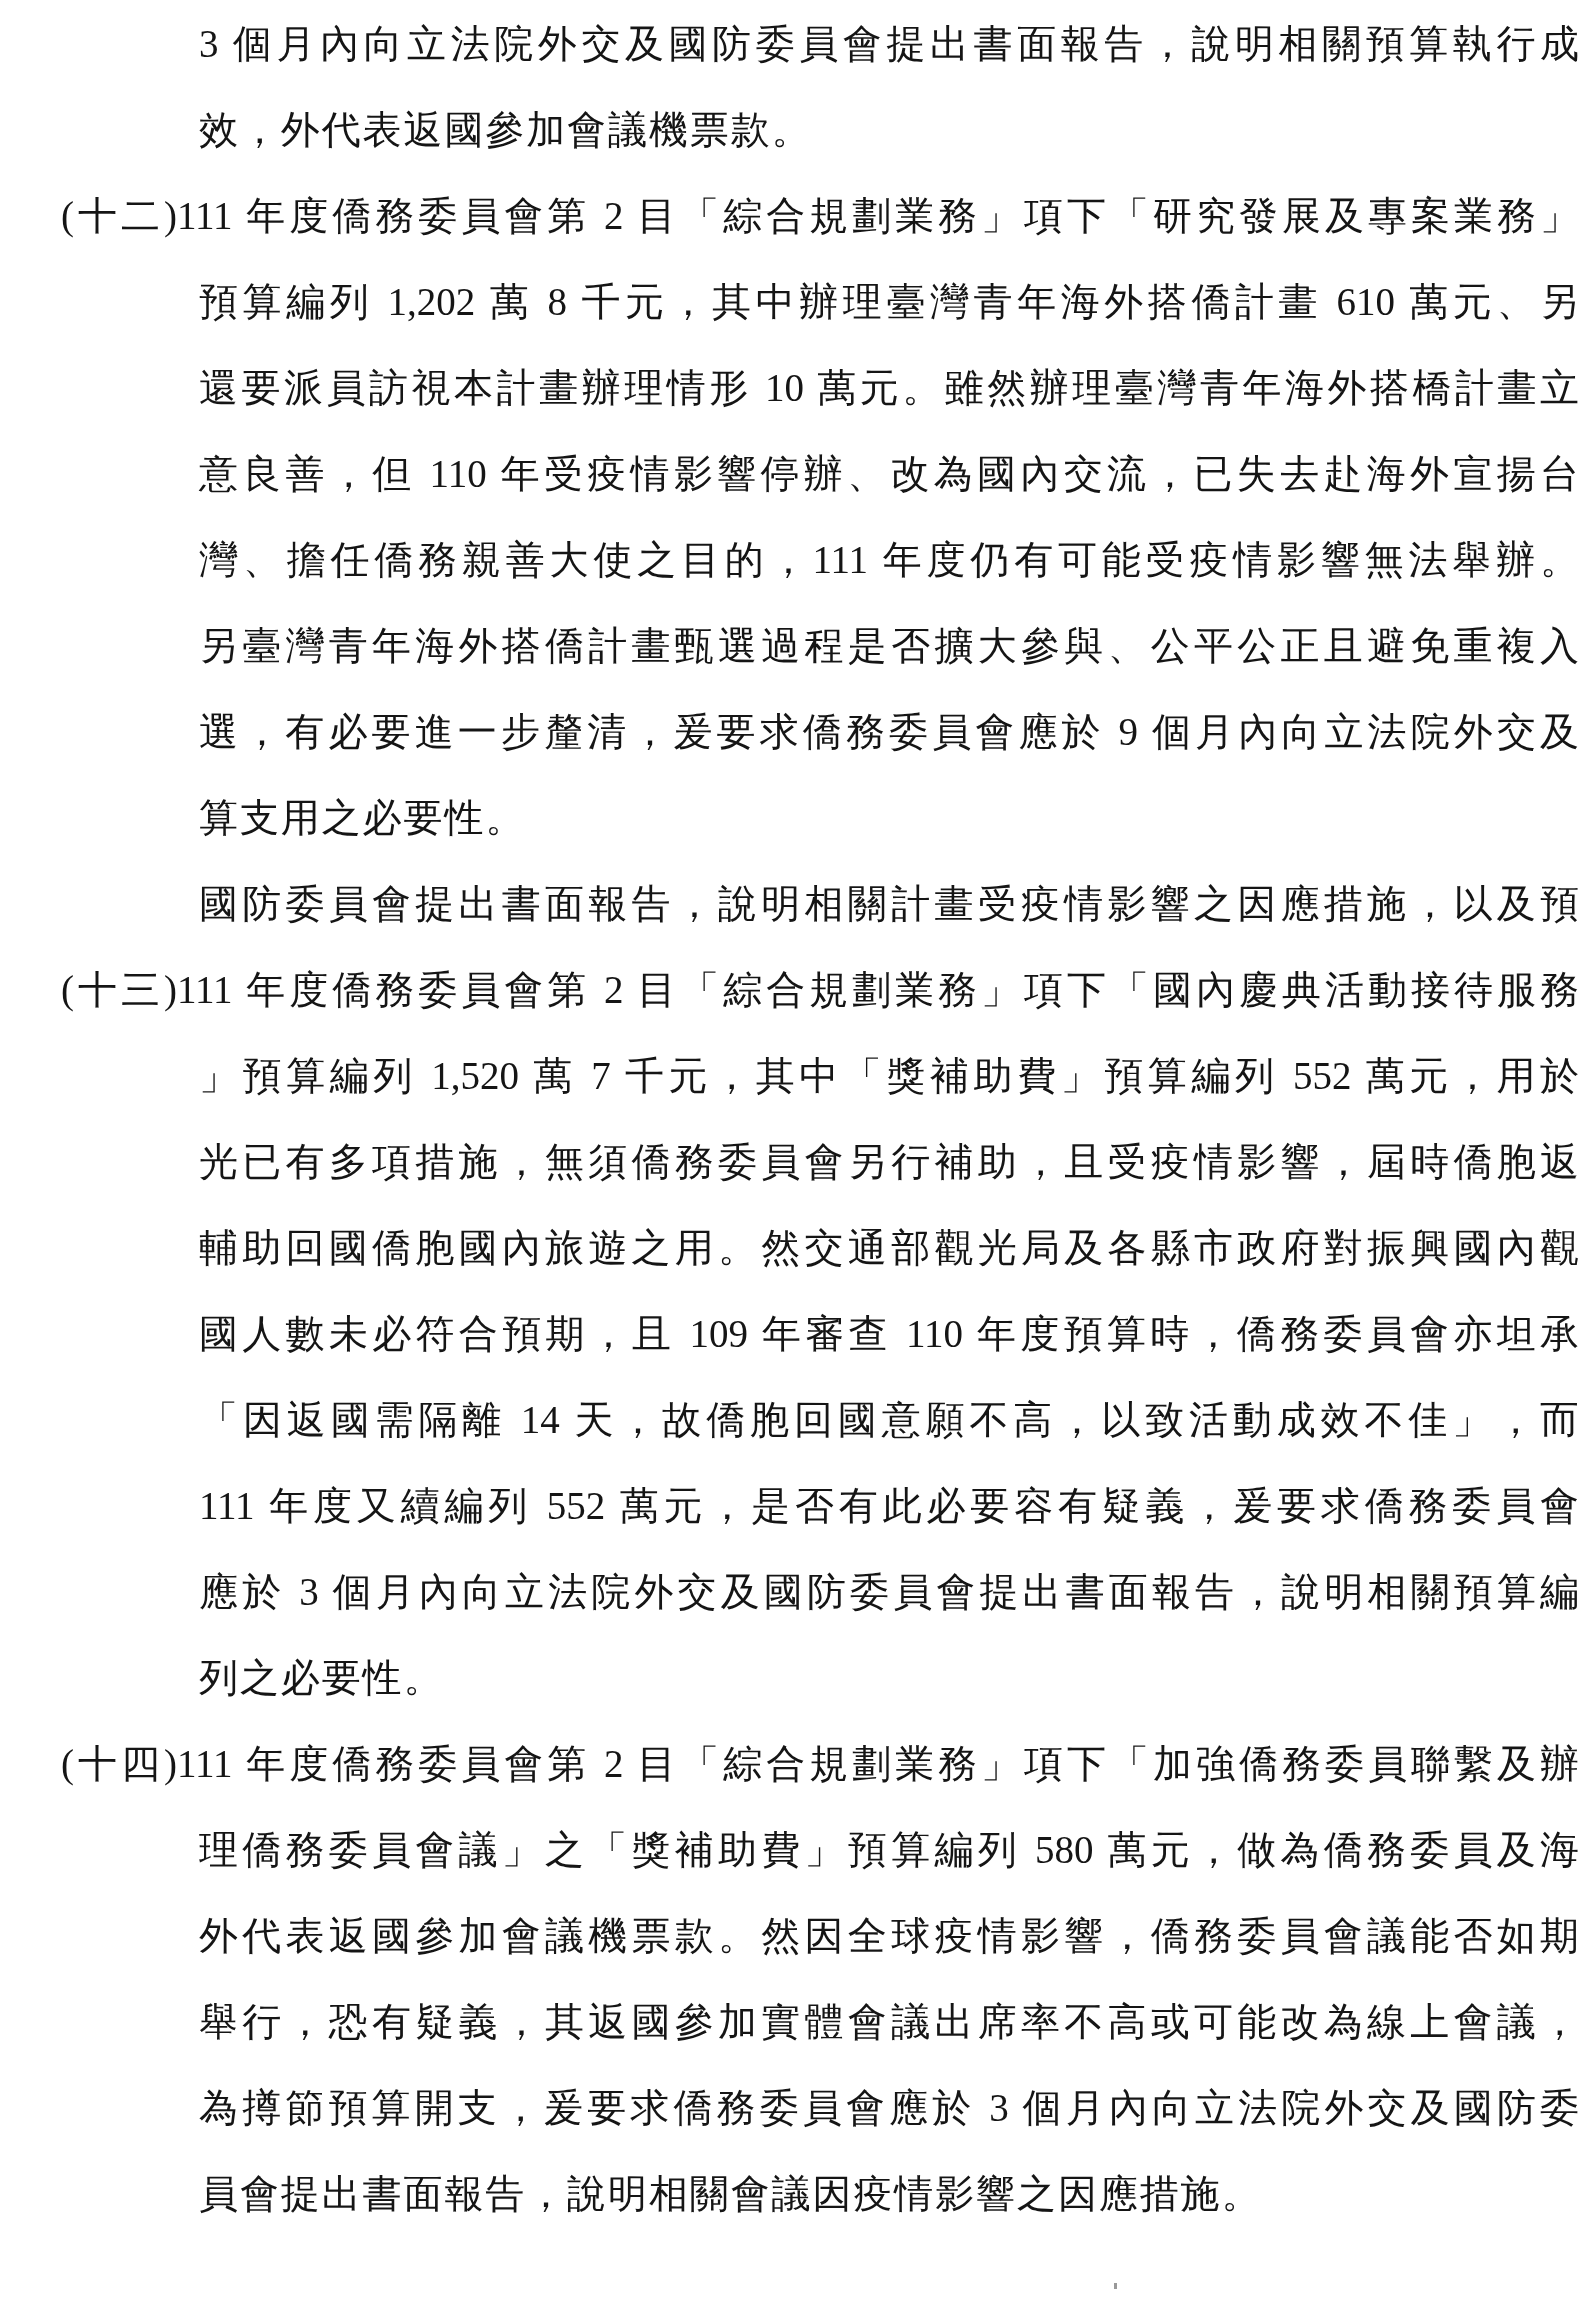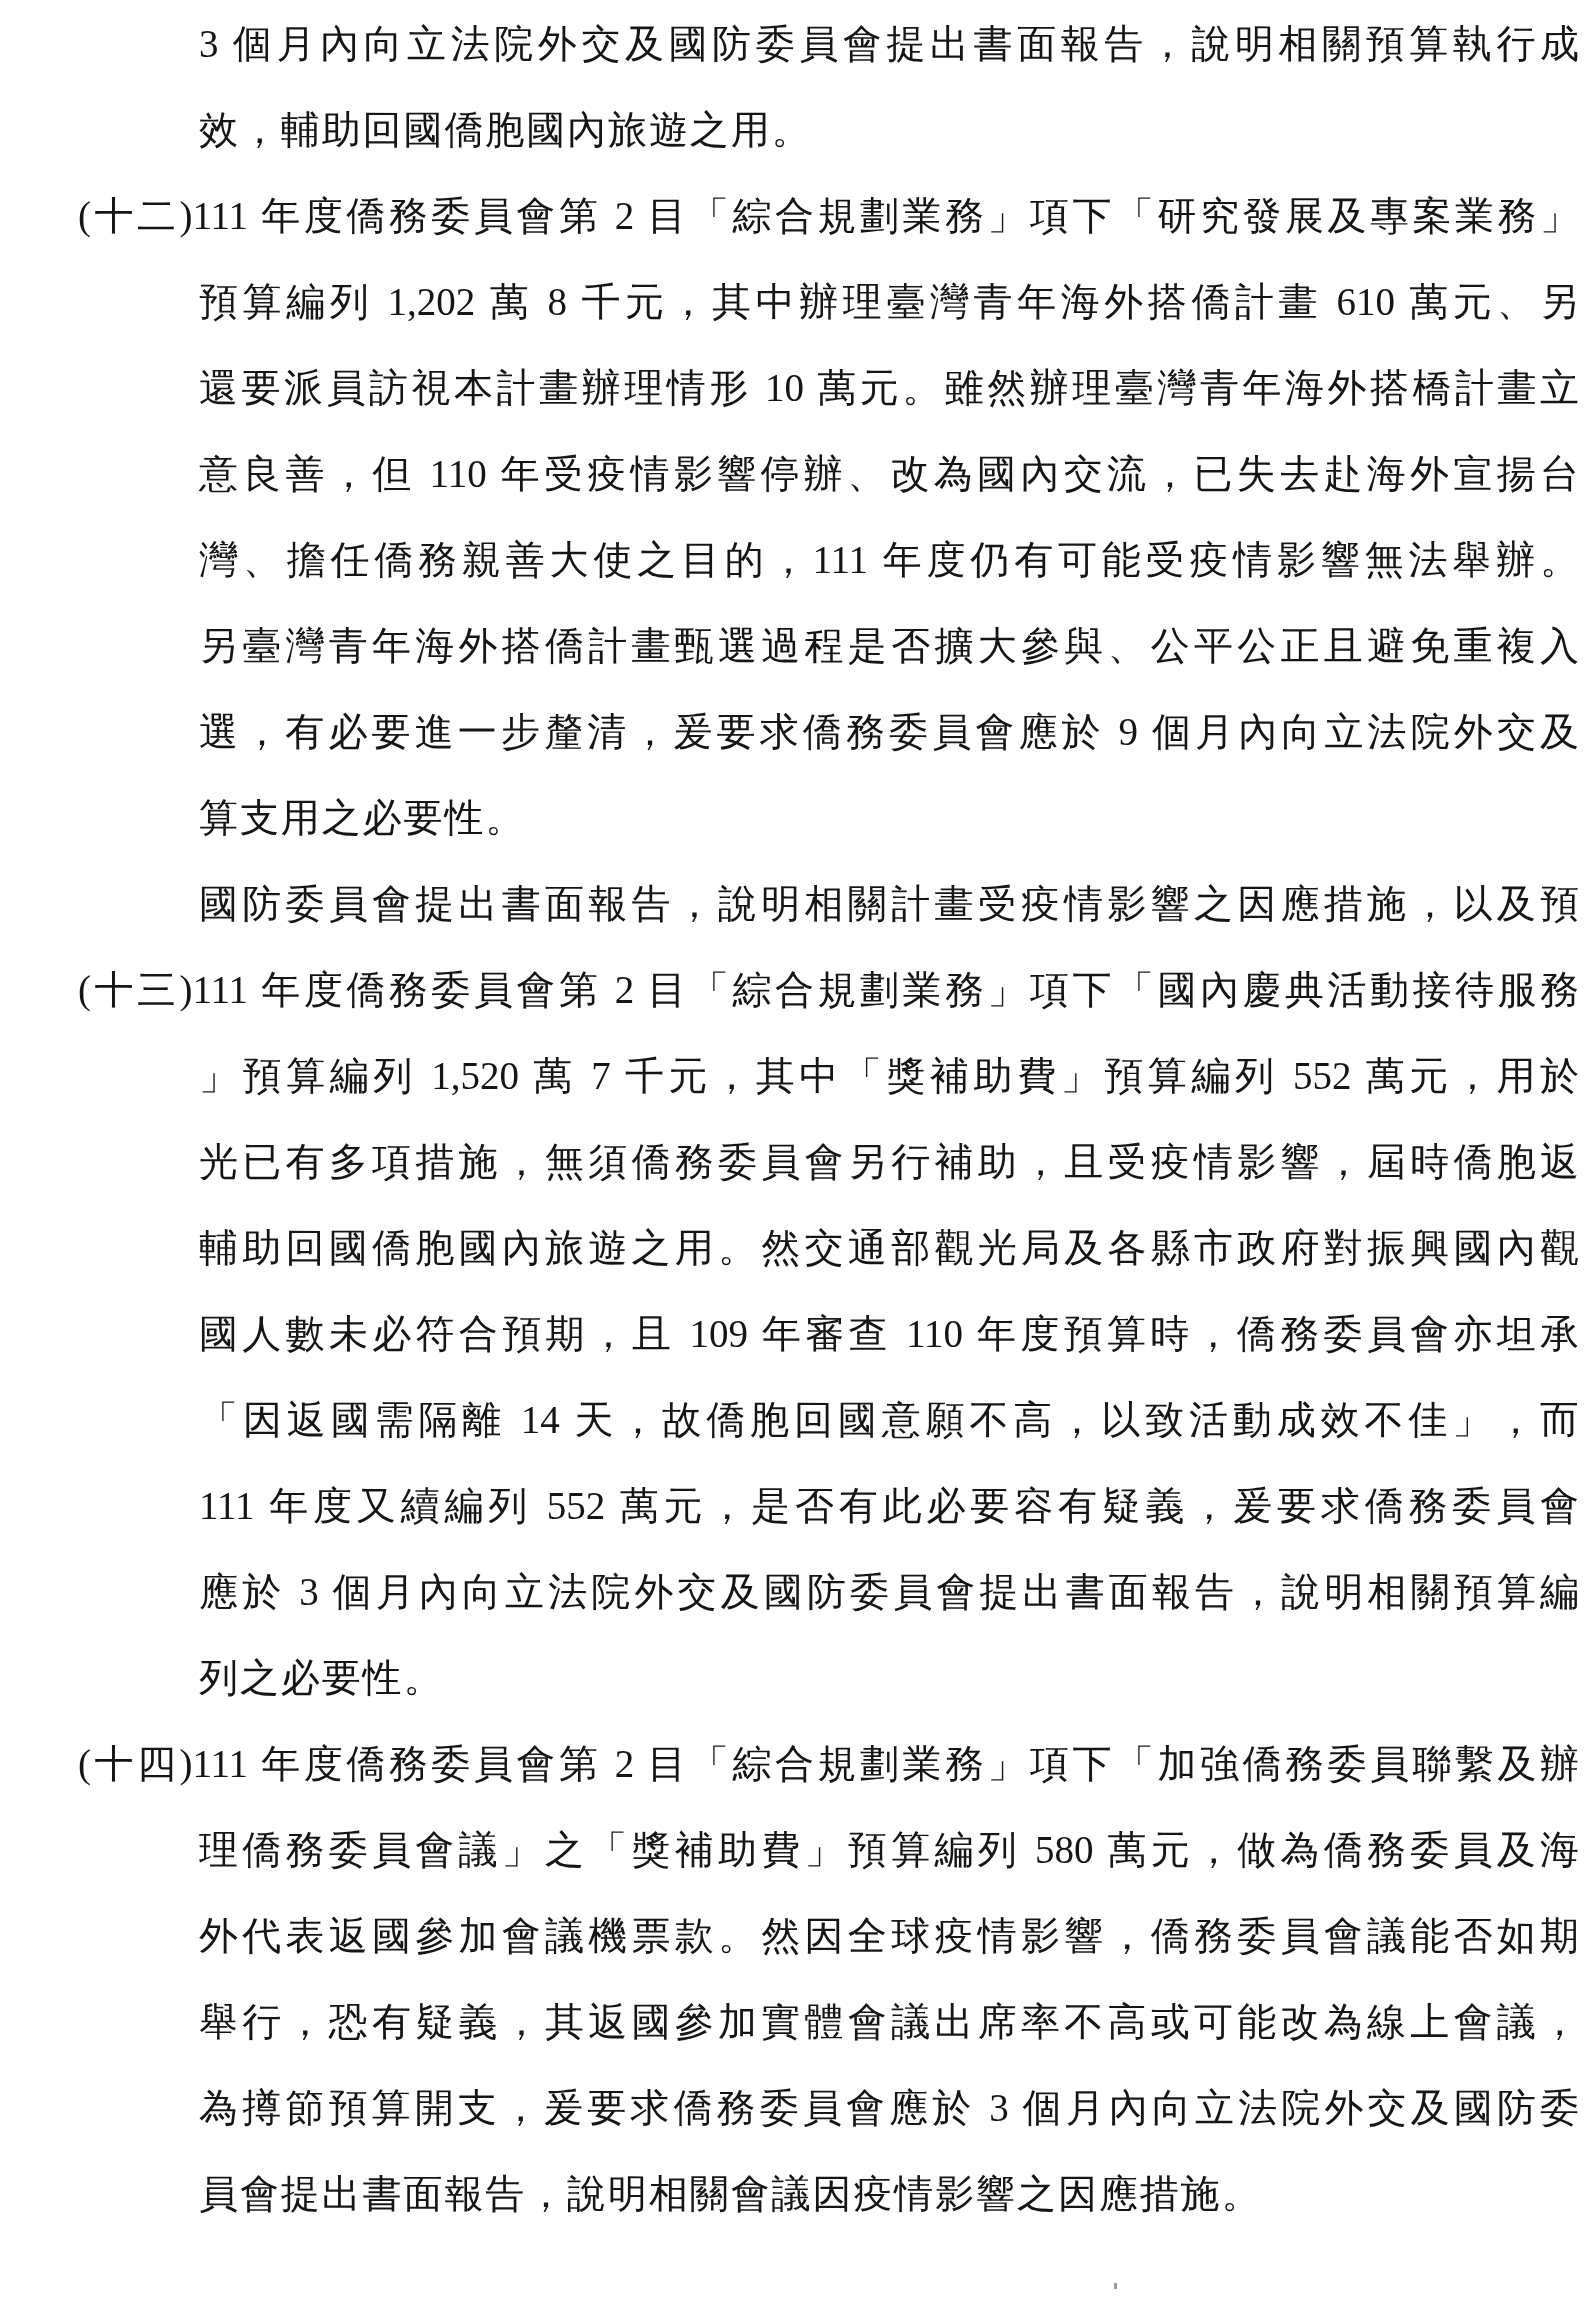--- a/index.html
+++ b/index.html
@@ -26,21 +26,21 @@
   .line {
     height: 86px;
     line-height: 86px;
     font-size: 39px;
     white-space: nowrap;
     color: #151515;
   }
   
   .line.cont { margin-left: 199px; margin-right: 10px; }
   
-  .line.label { margin-left: 78px; margin-right: 10px; font-family: Liberation Serif, serif; }
+  .line.label { margin-left: 61px; margin-right: 10px; font-family: Liberation Serif, serif; }
   
   .line.fill {
     white-space: normal;
     text-align: justify;
     text-align-last: justify;
     text-justify: inter-character;
   }
   
   .line.end { letter-spacing: 1.9px; }
   .speck {
@@ -52,21 +52,21 @@
     background: #555;
     opacity: .6;
   }
 </style>
 </head>
 <body>
 
 <div class="page">
   <div class="doc">
     <div class="line cont fill">3 個月內向立法院外交及國防委員會提出書面報告，說明相關預算執行成</div>
-    <div class="line cont end">效，輔助回國僑胞國內旅遊之用。</div>
+    <div class="line cont end">效，外代表返國參加會議機票款。</div>
     <div class="line label fill">(十二)111 年度僑務委員會第 2 目「綜合規劃業務」項下「研究發展及專案業務」</div>
     <div class="line cont fill">預算編列 1,202 萬 8 千元，其中辦理臺灣青年海外搭僑計畫 610 萬元、另</div>
     <div class="line cont fill">還要派員訪視本計畫辦理情形 10 萬元。雖然辦理臺灣青年海外搭橋計畫立</div>
     <div class="line cont fill">意良善，但 110 年受疫情影響停辦、改為國內交流，已失去赴海外宣揚台</div>
     <div class="line cont fill">灣、擔任僑務親善大使之目的，111 年度仍有可能受疫情影響無法舉辦。</div>
     <div class="line cont fill">另臺灣青年海外搭僑計畫甄選過程是否擴大參與、公平公正且避免重複入</div>
     <div class="line cont fill">選，有必要進一步釐清，爰要求僑務委員會應於 9 個月內向立法院外交及</div>
     <div class="line cont end">算支用之必要性。</div>
     <div class="line cont fill">國防委員會提出書面報告，說明相關計畫受疫情影響之因應措施，以及預</div>
     <div class="line label fill">(十三)111 年度僑務委員會第 2 目「綜合規劃業務」項下「國內慶典活動接待服務</div>

